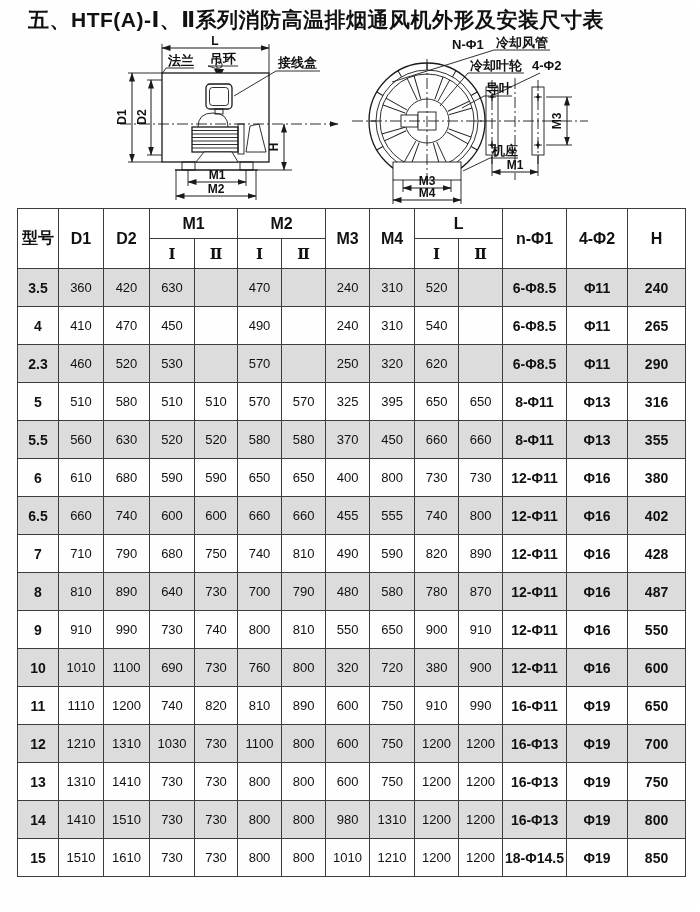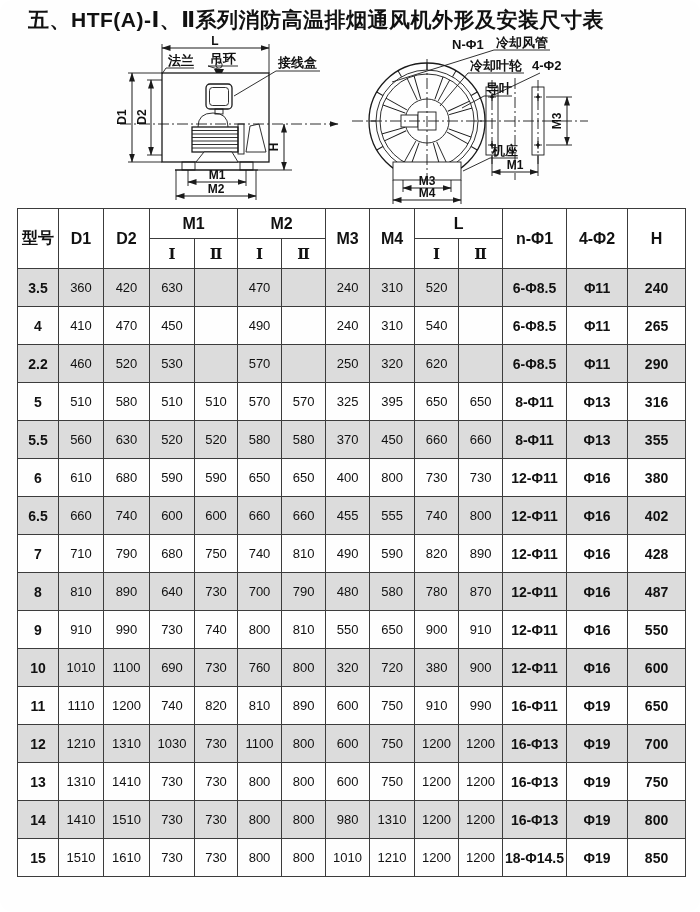--- a/index.html
+++ b/index.html
@@ -261,21 +261,21 @@
           <td></td>
           <td>240</td>
           <td>310</td>
           <td>540</td>
           <td></td>
           <td class="boldcol">6-Φ8.5</td>
           <td class="boldcol">Φ11</td>
           <td class="boldcol">265</td>
         </tr>
         <tr class="shaded">
-          <td class="model">2.2</td>
+          <td class="model">2.3</td>
           <td>460</td>
           <td>520</td>
           <td>530</td>
           <td></td>
           <td>570</td>
           <td></td>
           <td>250</td>
           <td>320</td>
           <td>620</td>
           <td></td>

